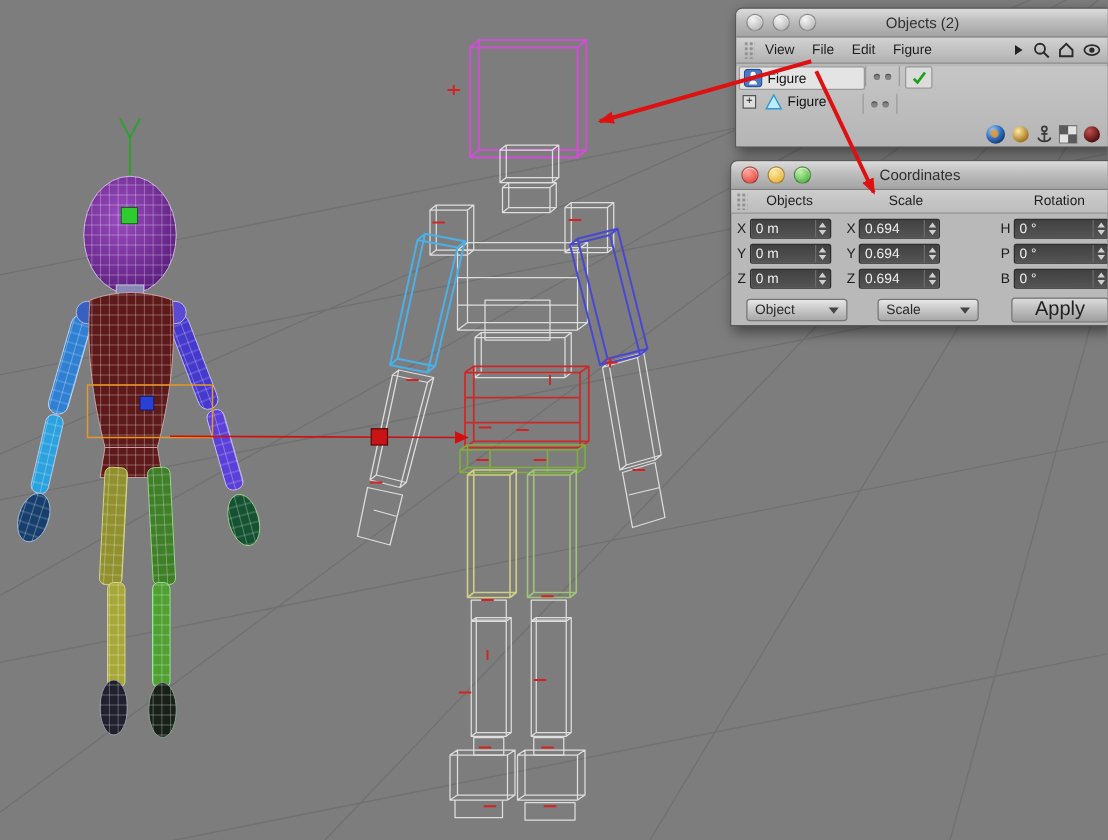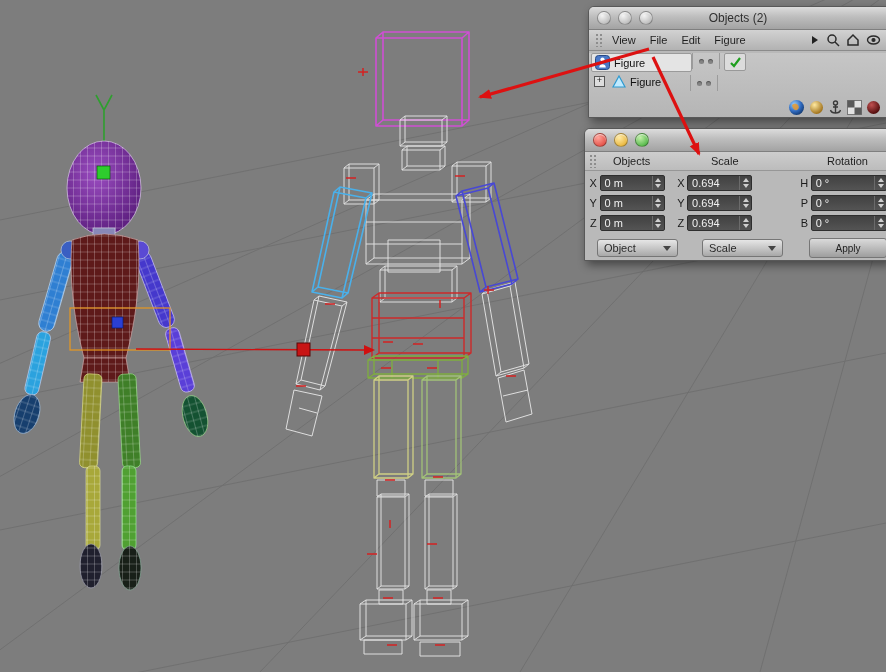--- a/index.html
+++ b/index.html
@@ -73,21 +73,21 @@
   .st-dn{width:0;height:0;border-left:3px solid transparent;border-right:3px solid transparent;
          border-top:4px solid #cfcfcf;}
   .coord-bottom{display:flex;align-items:center;height:26px;padding-left:12px;margin-top:2px;}
   .dd{width:88px;height:18px;background:linear-gradient(#e6e6e6,#a8a8a8);border:1px solid #767676;
       border-radius:3px;font-size:11px;color:#2a2a2a;display:flex;align-items:center;
       justify-content:space-between;padding:0 6px;box-sizing:border-box;}
   .dd .arr{width:0;height:0;border-left:4px solid transparent;border-right:4px solid transparent;
            border-top:5px solid #444;}
   .dd2{margin-left:24px;}
   .apply-btn{margin-left:26px;width:84px;height:18px;background:linear-gradient(#dadada,#9e9e9e);
-             border:1px solid #767676;border-radius:3px;font-size:10px;color:#222;
+             border:1px solid #767676;border-radius:3px;font-size:16px;color:#222;
              display:flex;align-items:center;justify-content:center;}
 </style>
 </head>
 <body>
 
 <svg id="scene" width="886" height="672" viewBox="0 0 886 672">
   <defs>
     <pattern id="wire" width="7" height="8" patternUnits="userSpaceOnUse">
       <path d="M0,4 H7 M3.5,0 V8" stroke="#ffffff" stroke-width="0.55" opacity="0.42" fill="none"></path>
     </pattern>
@@ -335,20 +335,21 @@
   </div>
 </div>
 
 <div id="coordinates-panel" class="panel">
   <div class="titlebar">
     <div class="lights">
       <div class="light red"></div>
       <div class="light yellow"></div>
       <div class="light green"></div>
     </div>
+    <div class="title">Coordinates</div>
   </div>
   <div class="coord-header">
     <div class="grip"></div>
     <span class="col-label col-pos">Objects</span>
     <span class="col-label col-scale">Scale</span>
     <span class="col-label col-rot">Rotation</span>
   </div>
   <div class="coord-rows">
     <div class="coord-row">
       <span class="axl">X</span>

